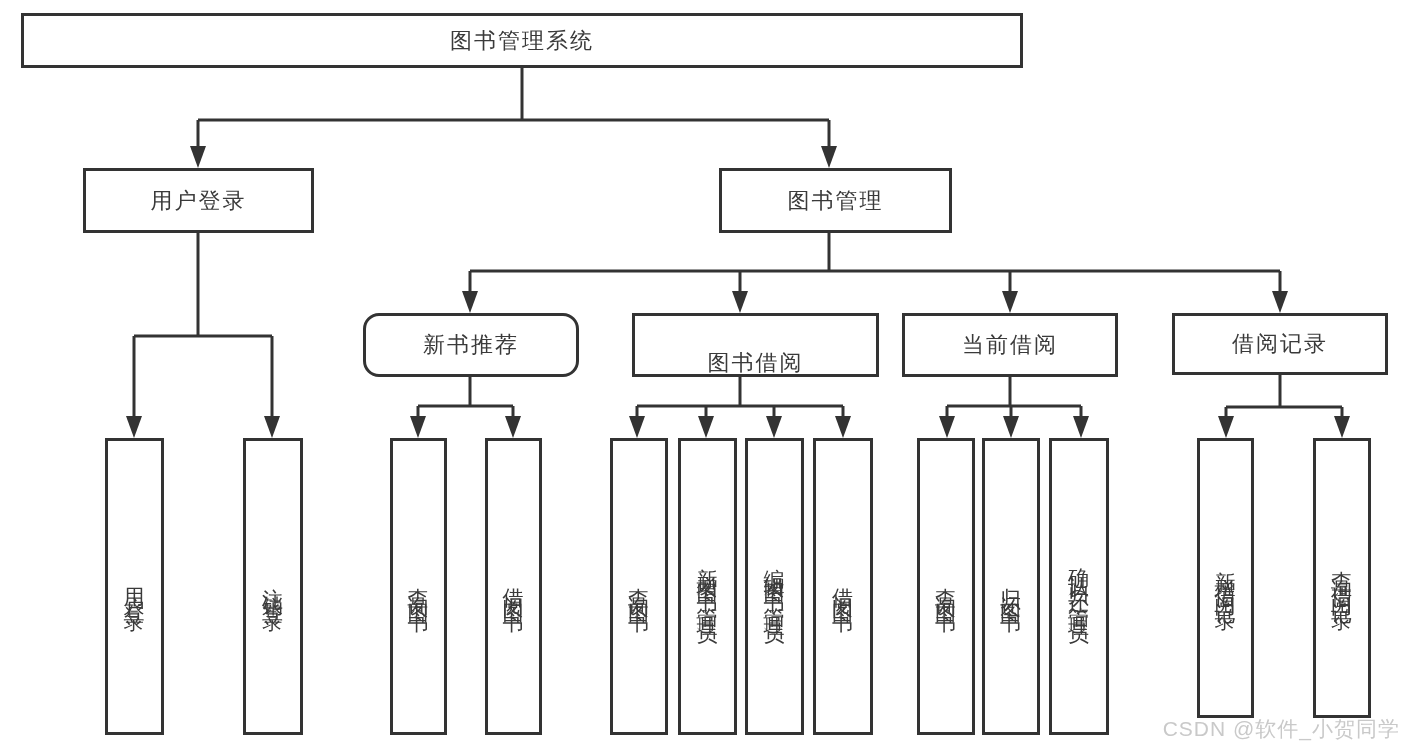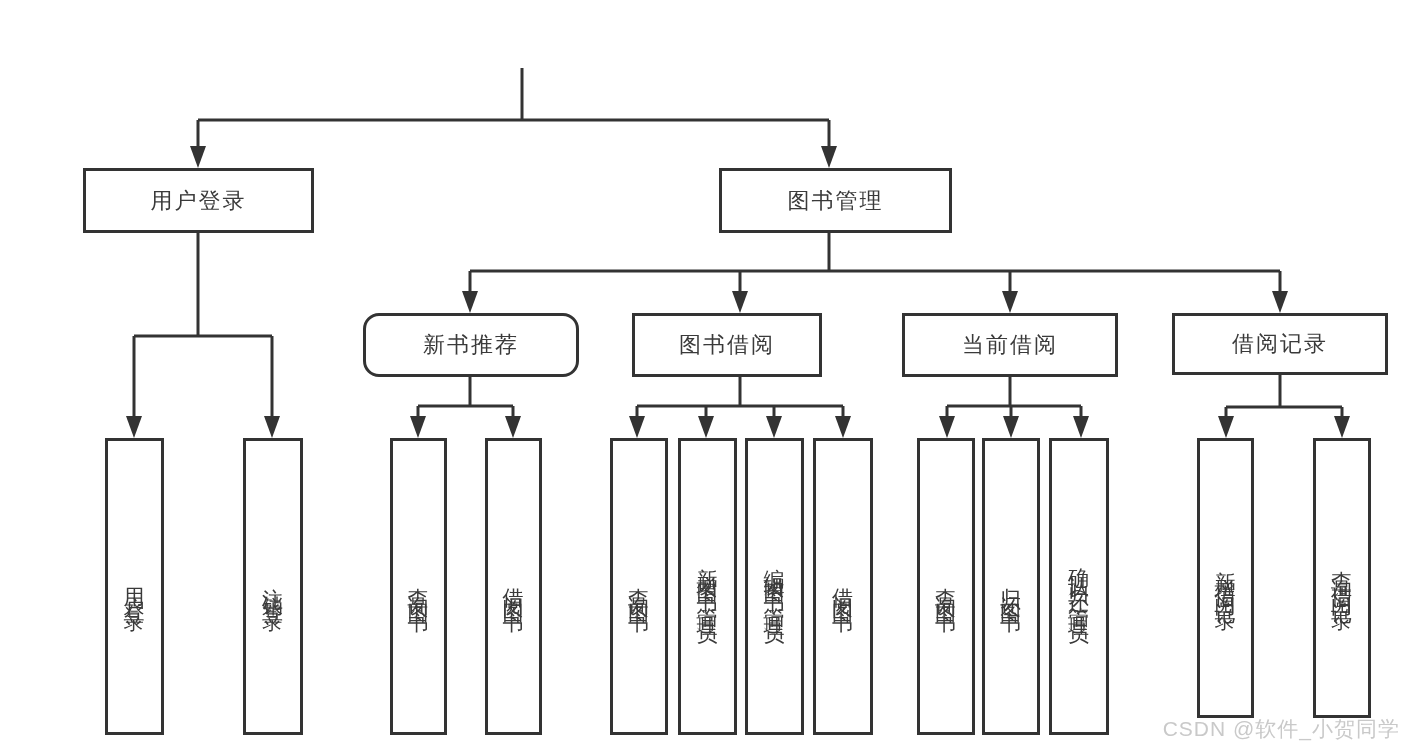--- a/index.html
+++ b/index.html
@@ -109,30 +109,33 @@
       <line x1="1011" y1="406" x2="1011" y2="420" stroke="#333333" stroke-width="3"></line>
       <polygon points="1003,416 1019,416 1011,438" fill="#333333"></polygon>
       <line x1="1081" y1="406" x2="1081" y2="420" stroke="#333333" stroke-width="3"></line>
       <polygon points="1073,416 1089,416 1081,438" fill="#333333"></polygon>
       <line x1="1226" y1="407" x2="1226" y2="420" stroke="#333333" stroke-width="3"></line>
       <polygon points="1218,416 1234,416 1226,438" fill="#333333"></polygon>
       <line x1="1342" y1="407" x2="1342" y2="420" stroke="#333333" stroke-width="3"></line>
       <polygon points="1334,416 1350,416 1342,438" fill="#333333"></polygon>
     </svg>
   <div id="watermark">CSDN @软件_小贺同学</div>
+<div class="node horizontal" style="left: 21px; top: 13px; width: 1002px; height: 55px;">
+      <span class="label">图书管理系统</span>
+    </div>
     <div class="node horizontal" style="left: 83px; top: 168px; width: 231px; height: 65px;">
       <span class="label">用户登录</span>
     </div>
     <div class="node horizontal" style="left: 719px; top: 168px; width: 233px; height: 65px;">
       <span class="label">图书管理</span>
     </div>
     <div class="node horizontal" style="left: 363px; top: 313px; width: 216px; height: 64px; border-radius: 16px;">
       <span class="label">新书推荐</span>
     </div>
-    <div class="node horizontal" style="left: 632px; top: 313px; width: 190px; height: 64px;">
+    <div class="node horizontal" style="left: 632px; top: 313px; width: 247px; height: 64px; align-items: flex-end;">
       <span class="label">图书借阅</span>
     </div>
     <div class="node horizontal" style="left: 902px; top: 313px; width: 216px; height: 64px;">
       <span class="label">当前借阅</span>
     </div>
     <div class="node horizontal" style="left: 1172px; top: 313px; width: 216px; height: 62px;">
       <span class="label">借阅记录</span>
     </div>
     <div class="node vertical" style="left: 105px; top: 438px; width: 59px; height: 297px;">
       <span class="label">用户登录</span>

